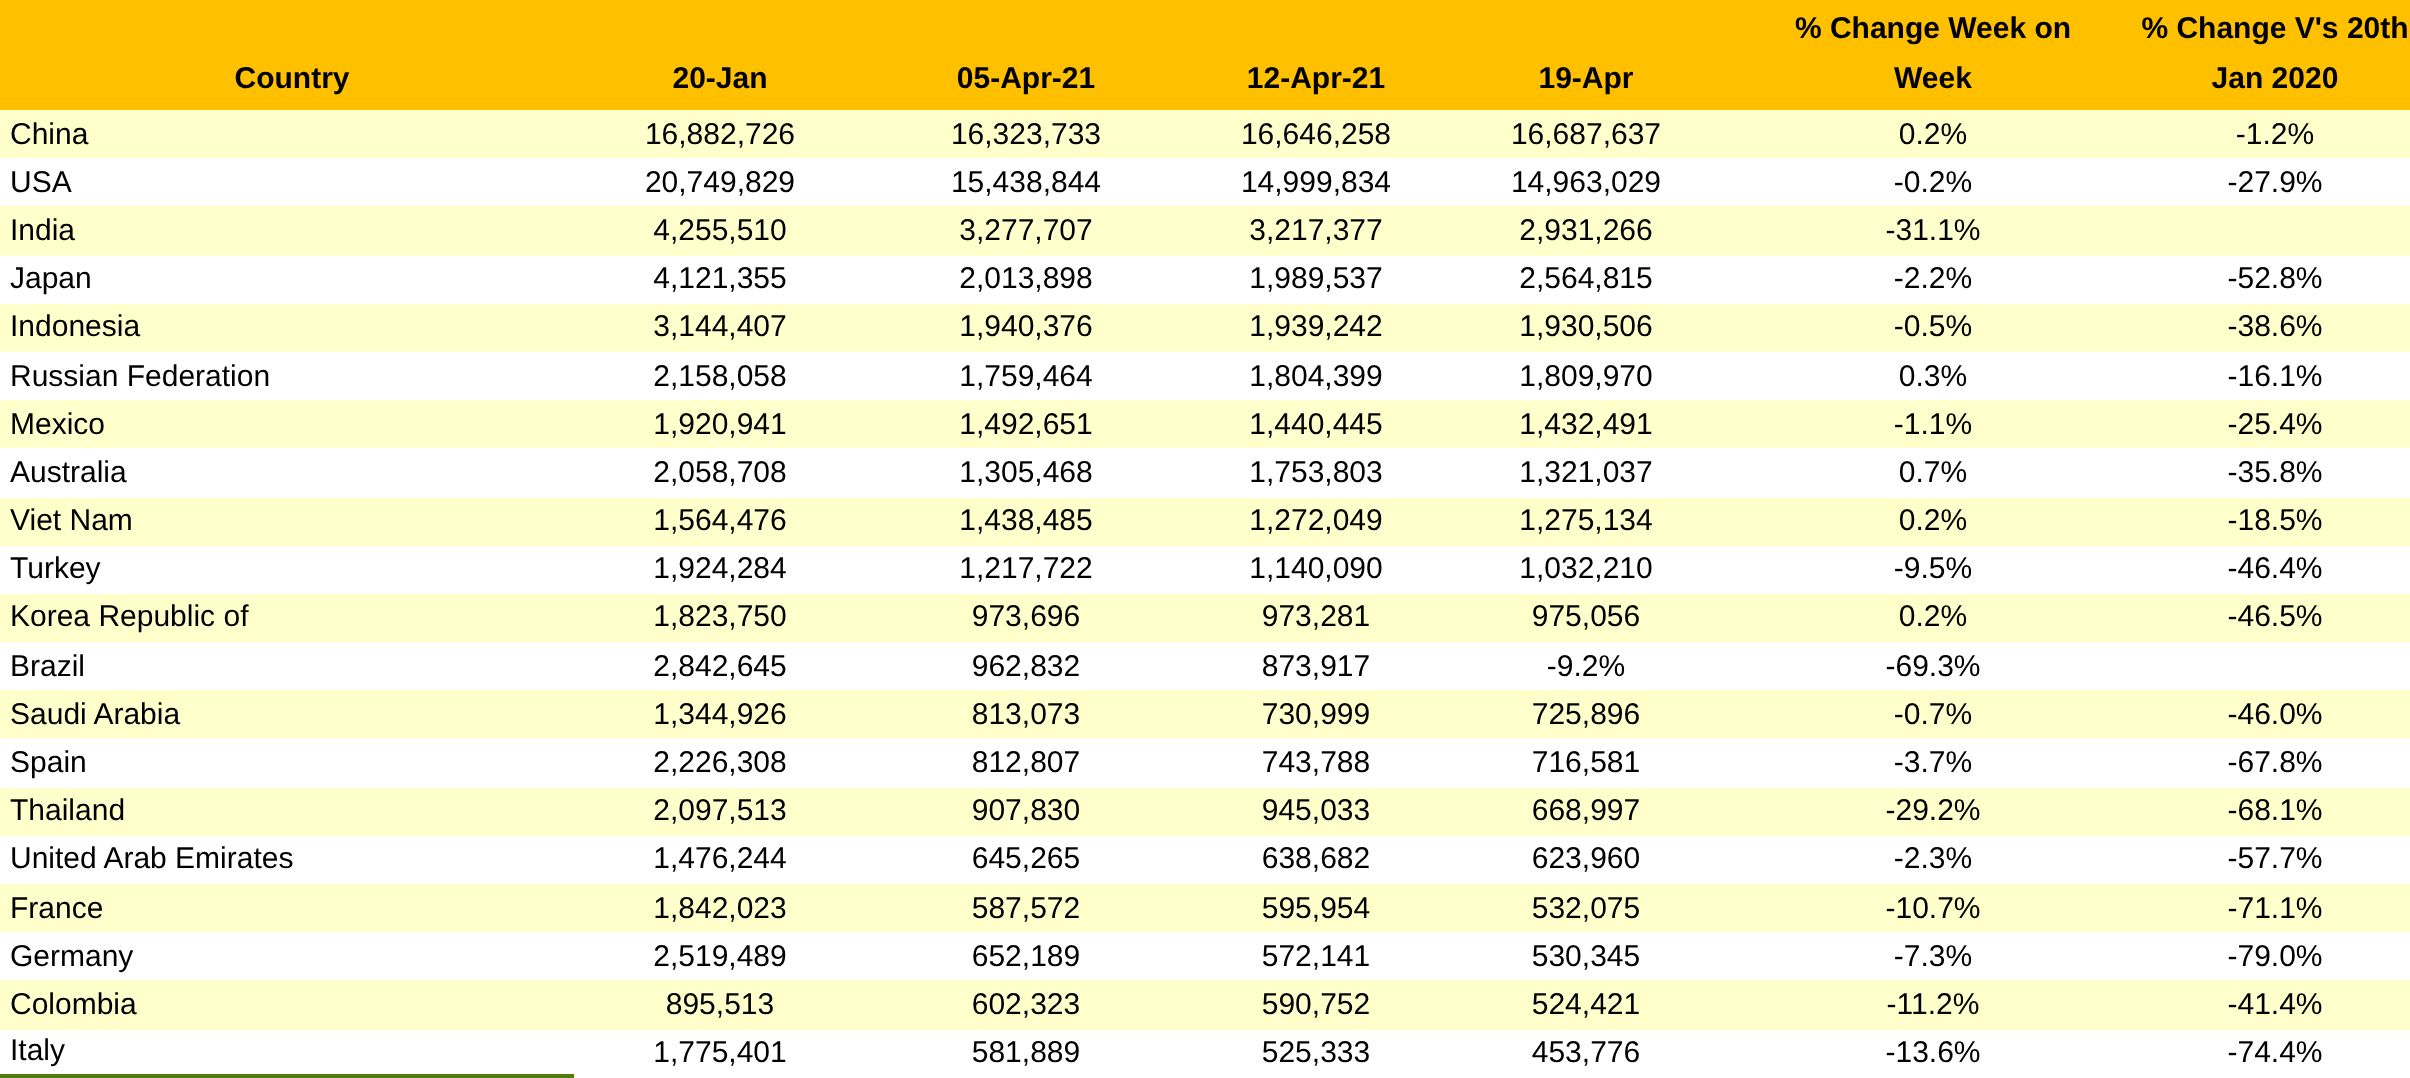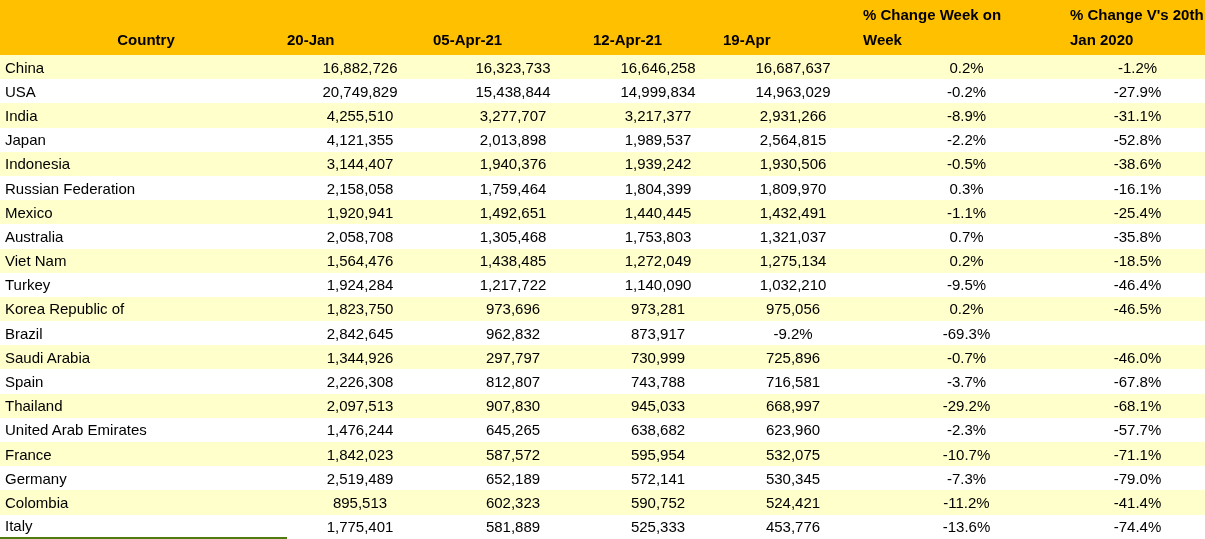--- a/index.html
+++ b/index.html
@@ -24,21 +24,21 @@
     grid-template-columns:var(--cols);
     height:55px;
     background:var(--gold);
     font-weight:bold;
     font-size:15px;
   }
   .hcell{
     display:flex;
     flex-direction:column;
     justify-content:flex-end;
-    align-items:flex-start;
+    align-items:center;
     padding-bottom:3px;
   }
   .hcell.left{align-items:center;padding-left:5px;}
   .hl{line-height:25px;white-space:nowrap;text-align:center;}
 
   
   .tbody{width:1205px;}
   .row{
     display:grid;
     grid-template-columns:var(--cols);
@@ -111,21 +111,20 @@
         <div class="cell c4">14,963,029</div>
         <div class="cell c5">-0.2%</div>
         <div class="cell c6">-27.9%</div>
       </div>
       <div class="row">
         <div class="cell c0">India</div>
         <div class="cell c1">4,255,510</div>
         <div class="cell c2">3,277,707</div>
         <div class="cell c3">3,217,377</div>
         <div class="cell c4">2,931,266</div>
-        <div class="cell c5">-8.9%</div>
         <div class="cell c6">-31.1%</div>
       </div>
       <div class="row">
         <div class="cell c0">Japan</div>
         <div class="cell c1">4,121,355</div>
         <div class="cell c2">2,013,898</div>
         <div class="cell c3">1,989,537</div>
         <div class="cell c4">2,564,815</div>
         <div class="cell c5">-2.2%</div>
         <div class="cell c6">-52.8%</div>
@@ -197,21 +196,21 @@
         <div class="cell c0">Brazil</div>
         <div class="cell c1">2,842,645</div>
         <div class="cell c3">962,832</div>
         <div class="cell c4">873,917</div>
         <div class="cell c5">-9.2%</div>
         <div class="cell c6">-69.3%</div>
       </div>
       <div class="row">
         <div class="cell c0">Saudi Arabia</div>
         <div class="cell c1">1,344,926</div>
-        <div class="cell c2">297,797</div>
+        <div class="cell c2">813,073</div>
         <div class="cell c3">730,999</div>
         <div class="cell c4">725,896</div>
         <div class="cell c5">-0.7%</div>
         <div class="cell c6">-46.0%</div>
       </div>
       <div class="row">
         <div class="cell c0">Spain</div>
         <div class="cell c1">2,226,308</div>
         <div class="cell c2">812,807</div>
         <div class="cell c3">743,788</div>

